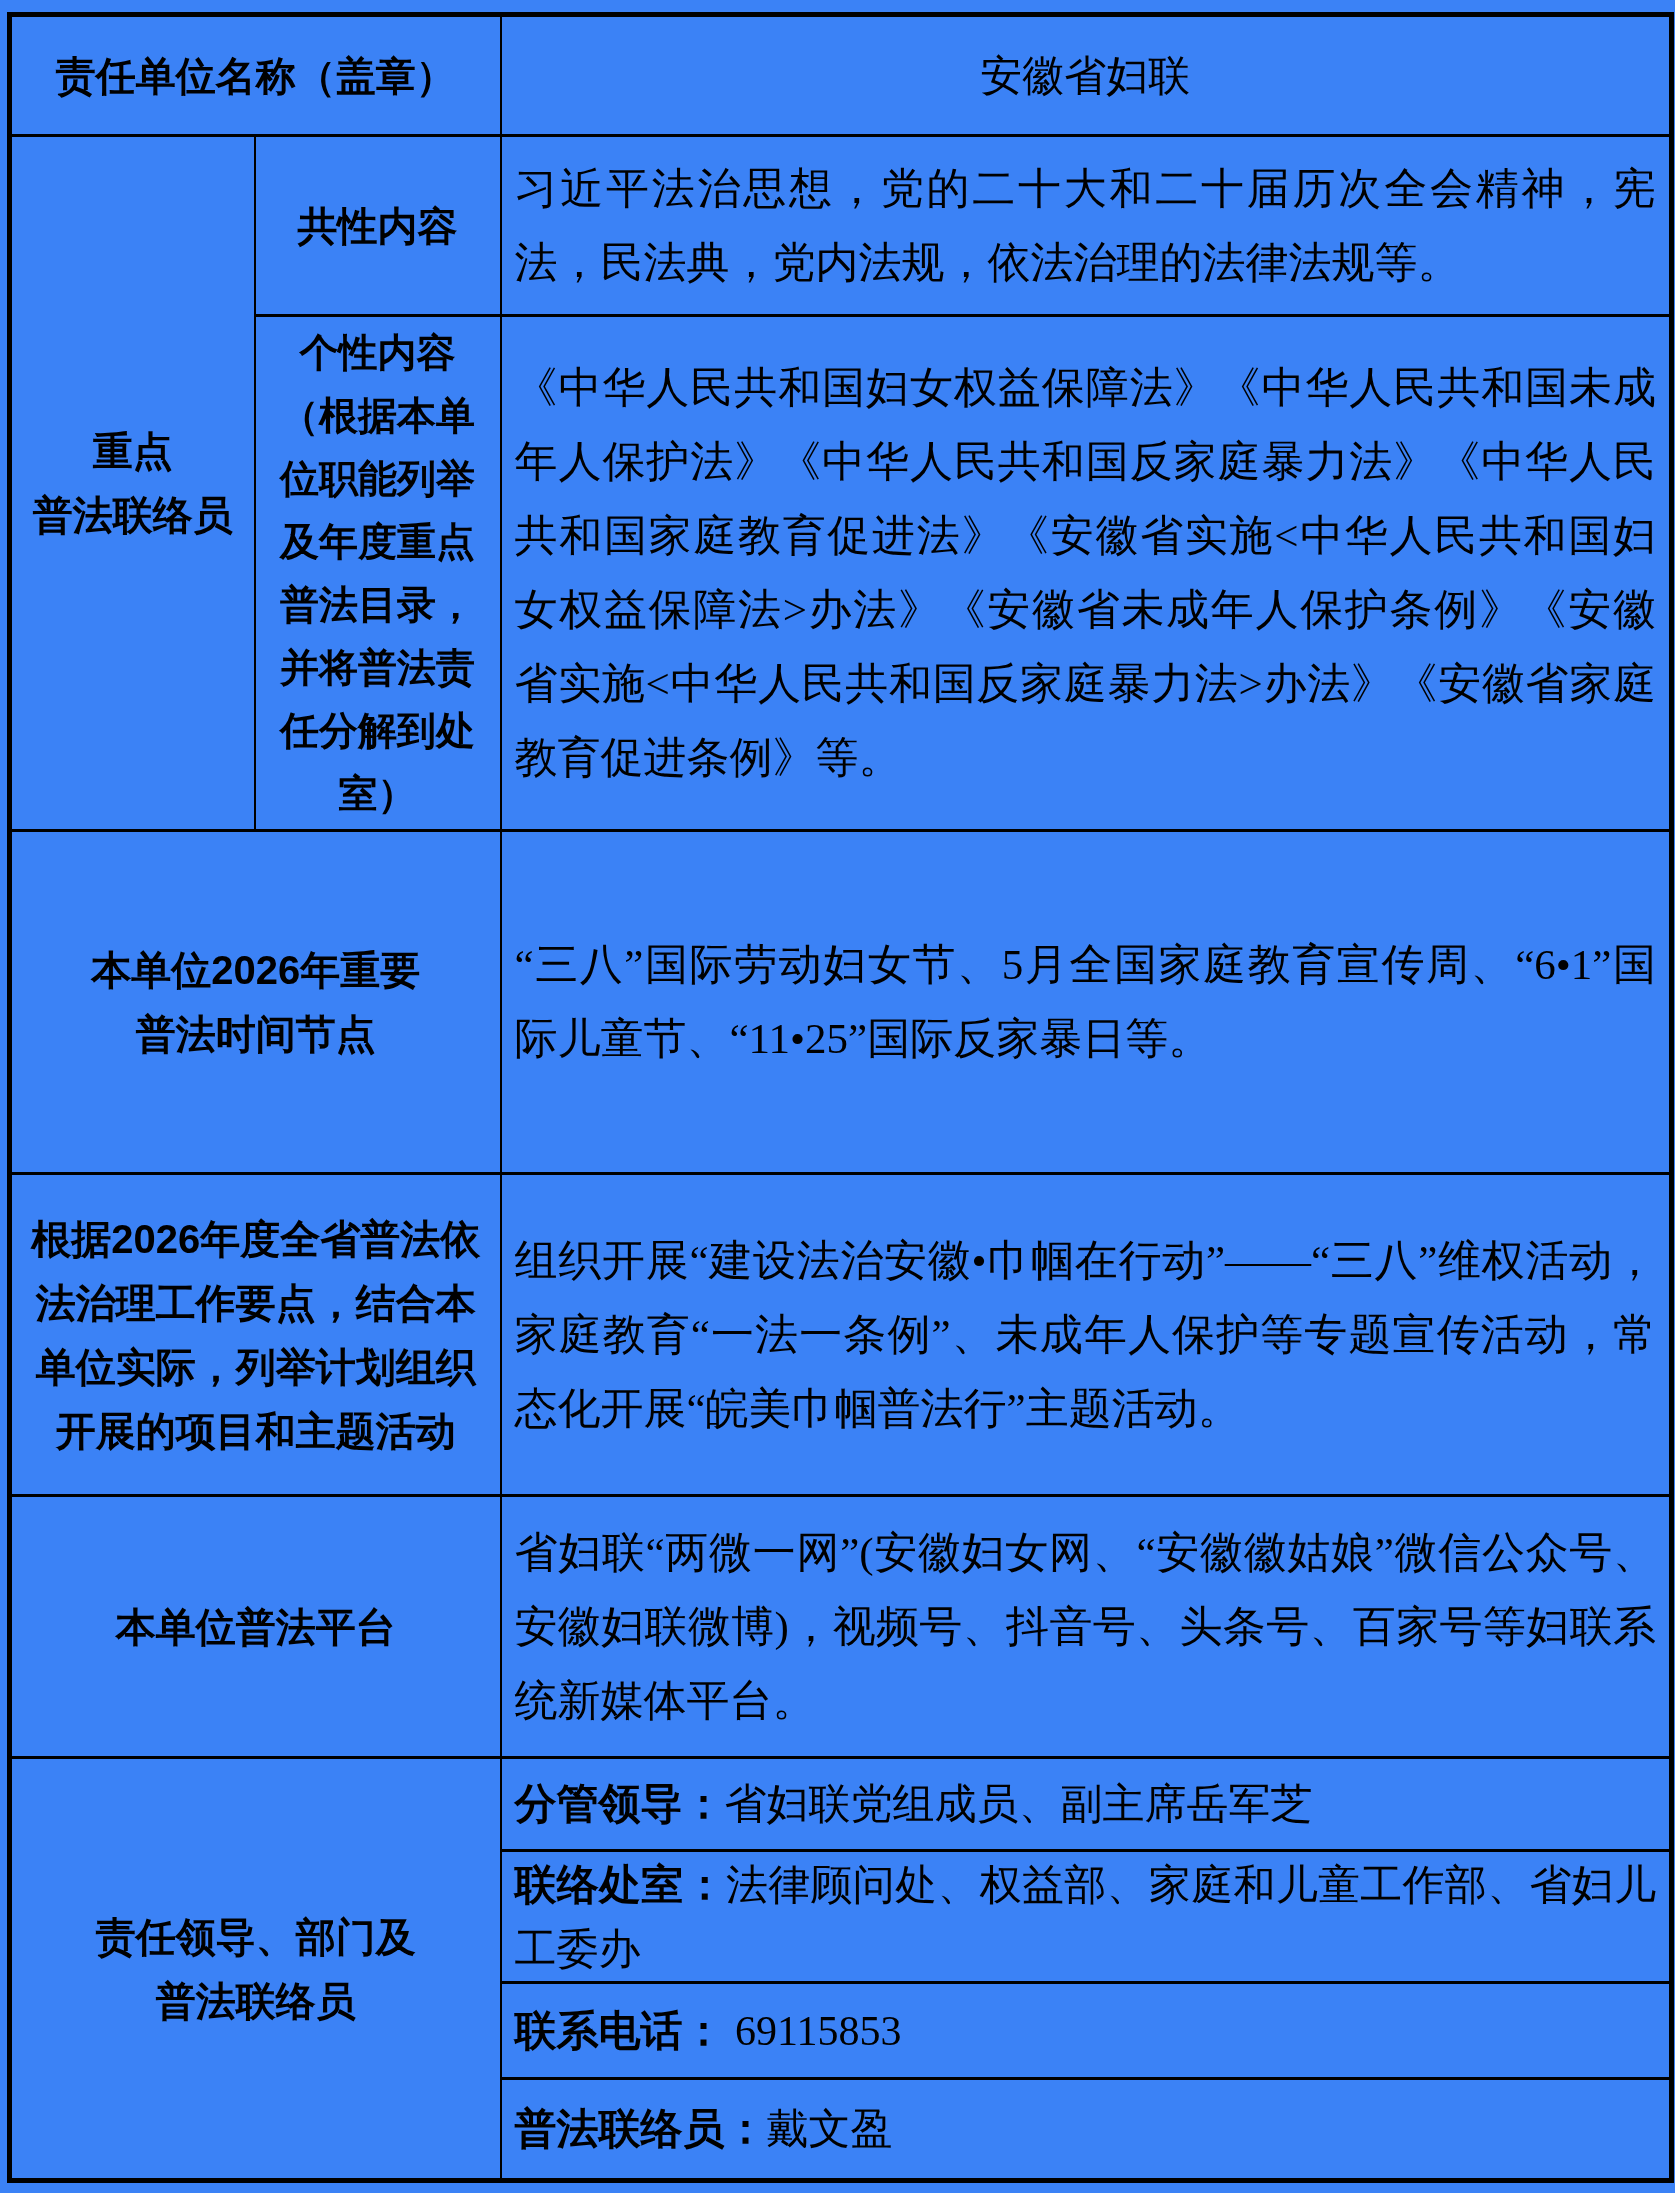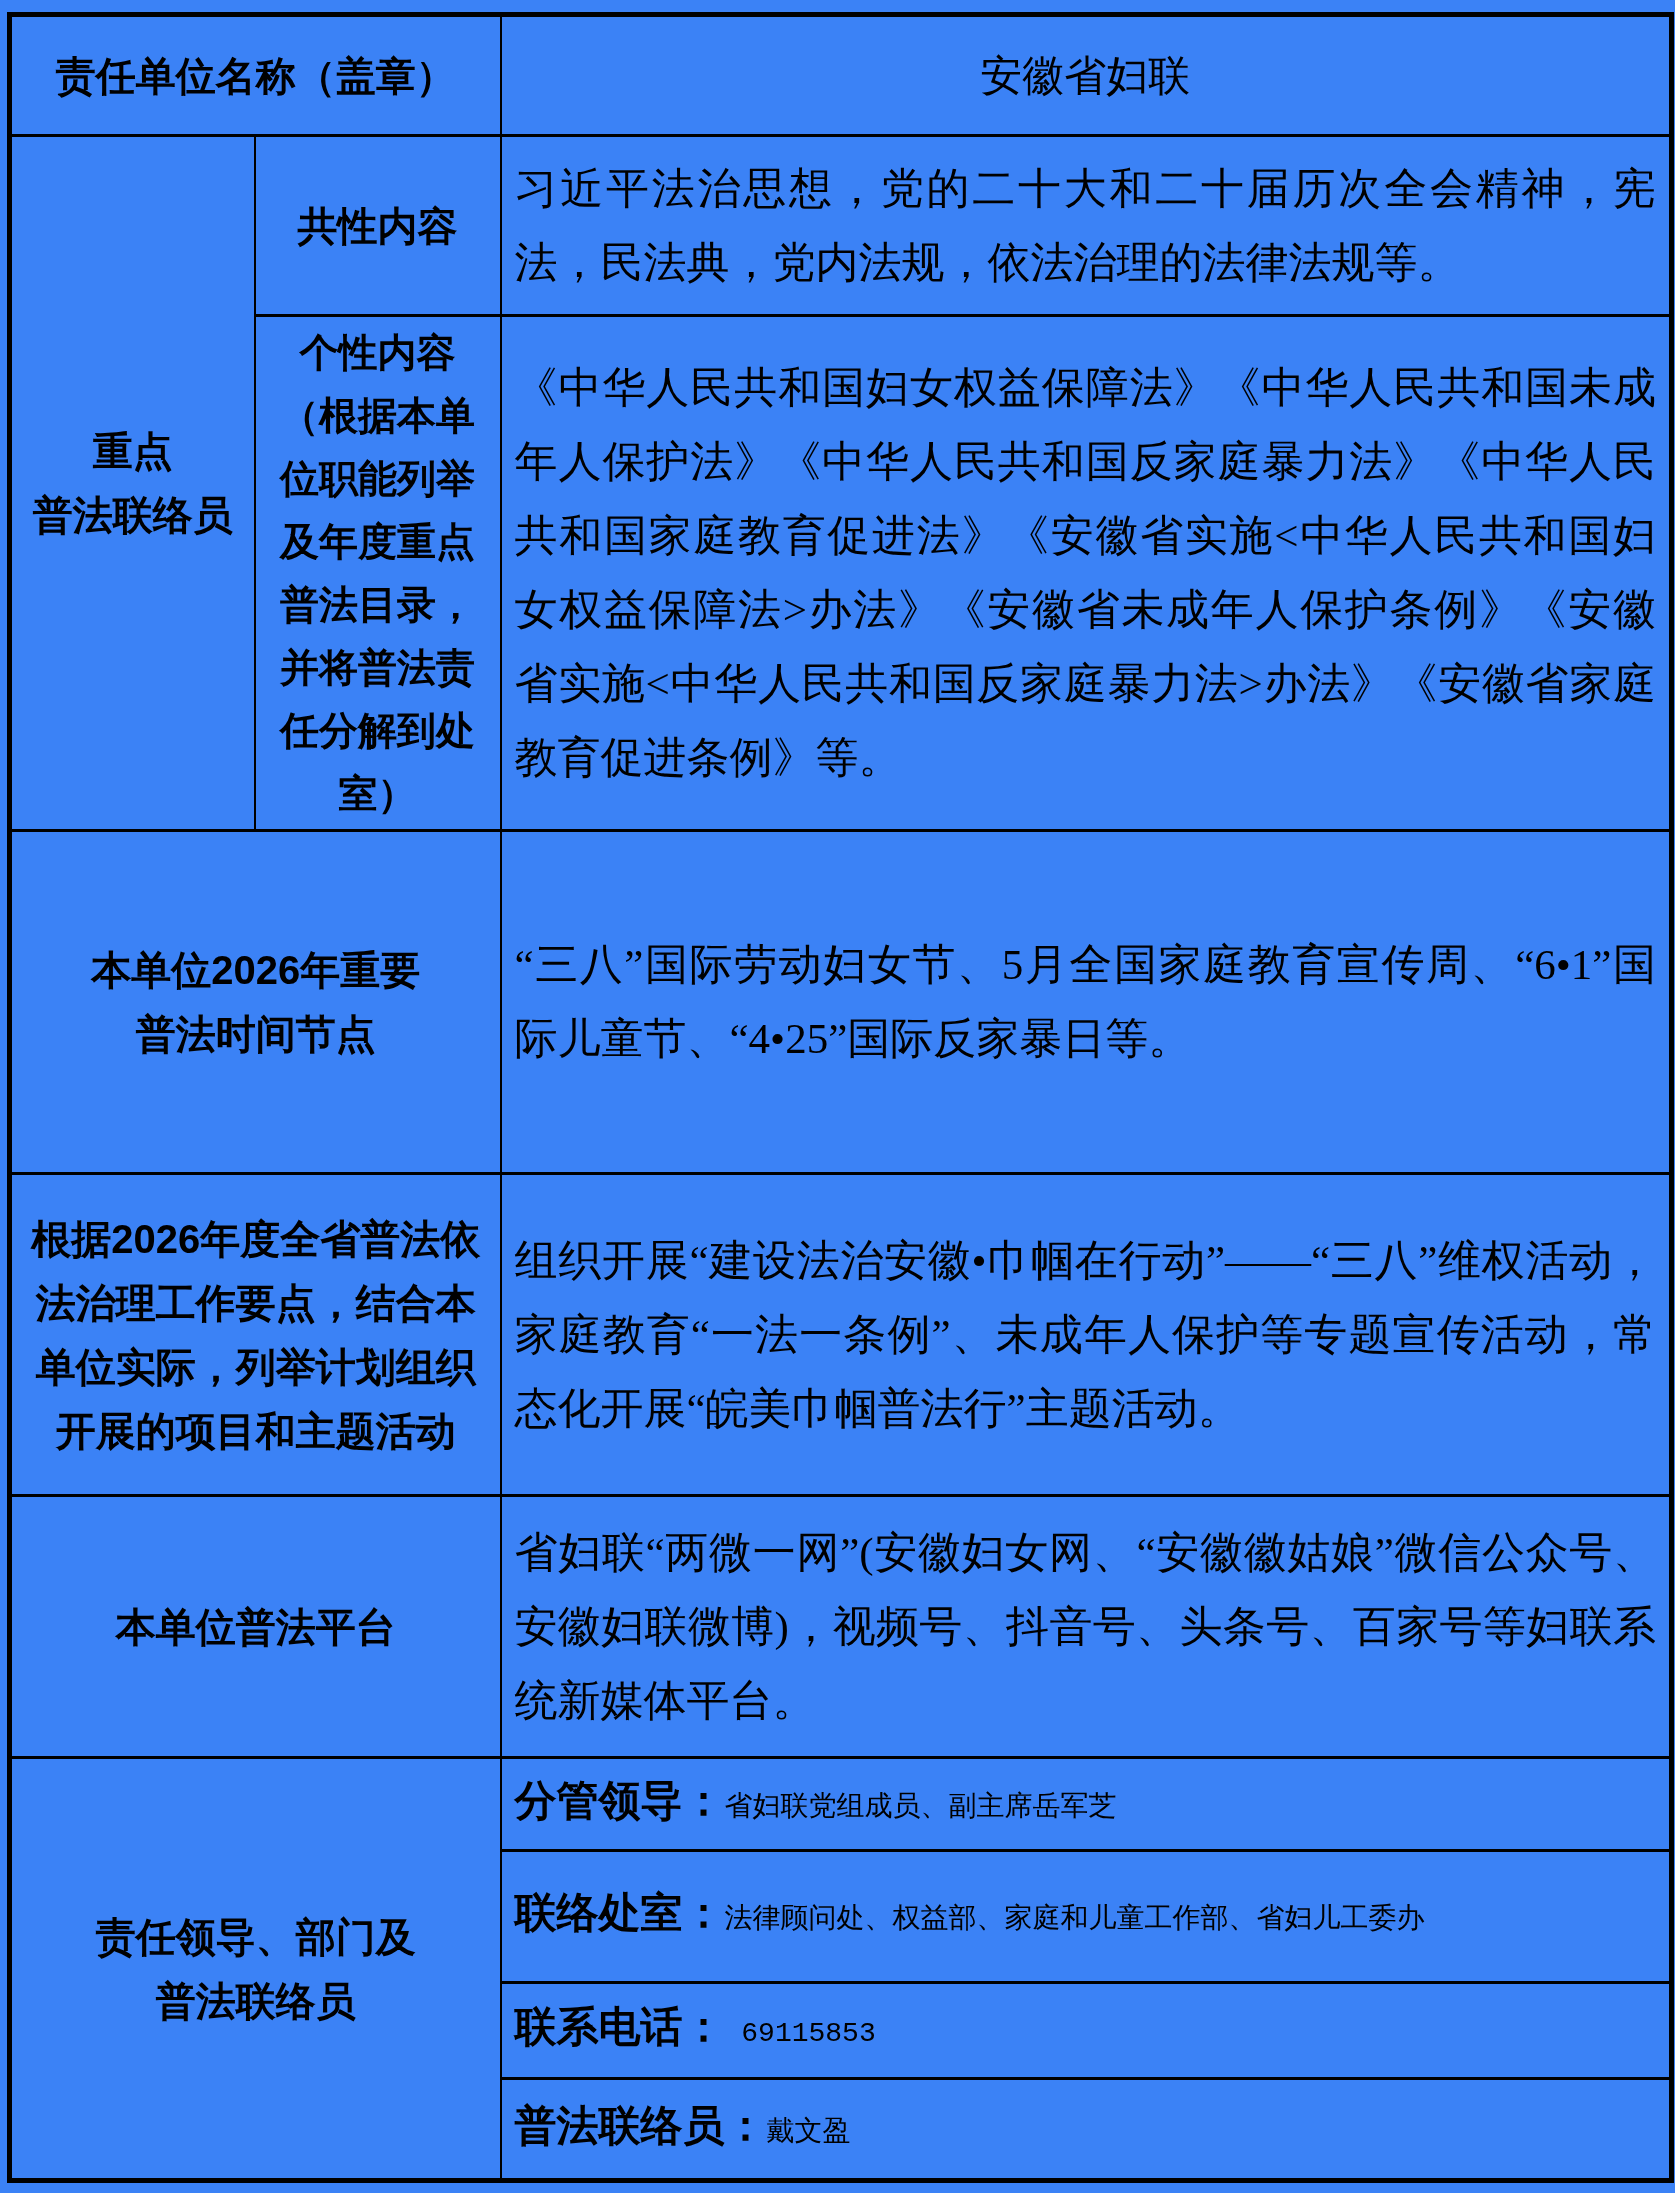--- a/index.html
+++ b/index.html
@@ -58,23 +58,23 @@
   .contact{
     line-height:64px;
     padding:0 13px;
   }
   .contact-label{
     font-family:Liberation Sans, sans-serif;
     font-weight:700;
     font-size:42px;
   }
   .contact-value{
-    font-family:Liberation Mono, monospace;
+    font-family:Liberation Serif, serif;
     font-weight:400;
-    font-size:28px;
+    font-size:42px;
     white-space:pre-wrap;
   }
 </style>
 </head>
 <body>
 
 <div class="page">
   <table class="form">
     <colgroup>
       <col style="width:245px">
@@ -97,21 +97,21 @@
 
     <tr class="r-specific">
       <td class="label label-small">个性内容
 （根据本单位职能列举及年度重点普法目录，并将普法责任分解到处室）</td>
       <td class="content">《中华人民共和国妇女权益保障法》《中华人民共和国未成年人保护法》《中华人民共和国反家庭暴力法》《中华人民共和国家庭教育促进法》《安徽省实施&lt;中华人民共和国妇女权益保障法&gt;办法》《安徽省未成年人保护条例》《安徽省实施&lt;中华人民共和国反家庭暴力法&gt;办法》《安徽省家庭教育促进条例》等。</td>
     </tr>
 
     <tr class="r-time">
       <td class="label" colspan="2">本单位2026年重要
 普法时间节点</td>
-      <td class="content">“三八”国际劳动妇女节、5月全国家庭教育宣传周、“6•1”国际儿童节、“4•25”国际反家暴日等。</td>
+      <td class="content">“三八”国际劳动妇女节、5月全国家庭教育宣传周、“6•1”国际儿童节、“11•25”国际反家暴日等。</td>
     </tr>
 
     <tr class="r-activities">
       <td class="label" colspan="2">根据2026年度全省普法依
 法治理工作要点，结合本
 单位实际，列举计划组织
 开展的项目和主题活动</td>
       <td class="content">组织开展“建设法治安徽•巾帼在行动”——“三八”维权活动，家庭教育“一法一条例”、未成年人保护等专题宣传活动，常态化开展“皖美巾帼普法行”主题活动。</td>
     </tr>
 

